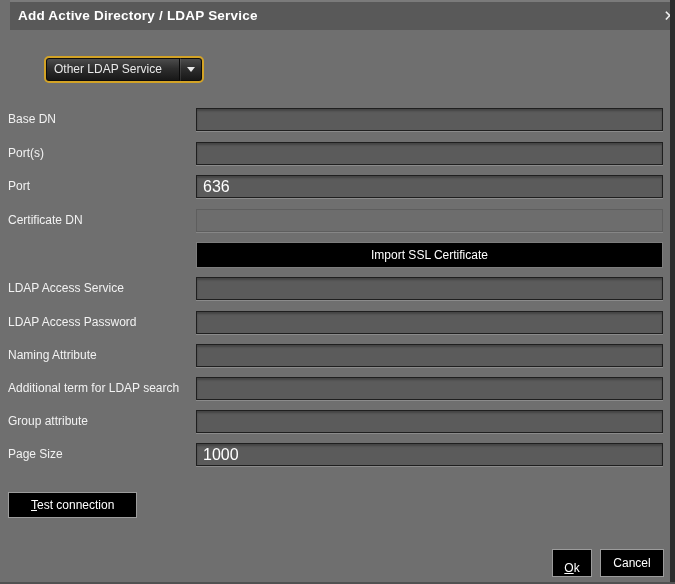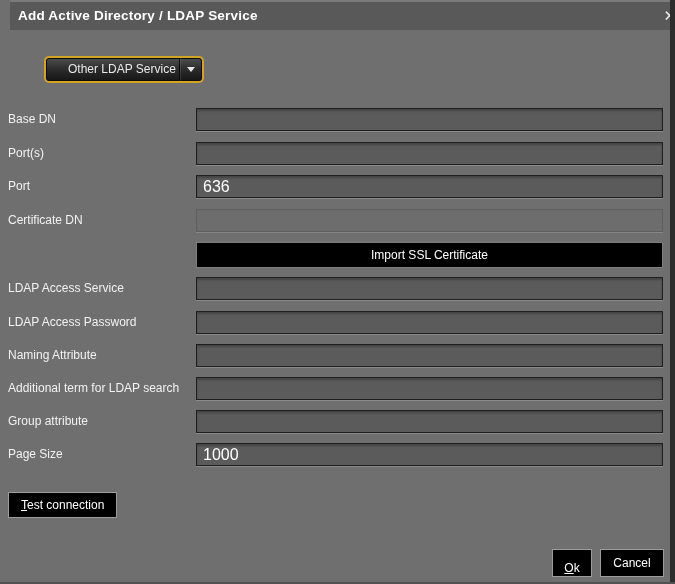--- a/index.html
+++ b/index.html
@@ -47,21 +47,21 @@
     position: absolute; left: 44px; top: 56px; width: 160px; height: 27px;
     box-sizing: border-box;
     border: 2px solid #d3a326;
     border-radius: 5px;
     background: linear-gradient(to bottom, #4f4f4f 0%, #2e2e2e 45%, #161616 100%);
     box-shadow: inset 0 0 0 1px #0c0c0c;
     display: flex; align-items: center;
     cursor: pointer;
   }
   .combo-text {
-    flex: 1; padding-left: 22px;
+    flex: 1; padding-left: 8px;
     color: #e8e8e8; font-size: 12px; line-height: 23px;
     white-space: nowrap; overflow: hidden;
   }
   .combo-arrow-box {
     width: 22px; height: 100%;
     border-left: 1px solid #0a0a0a;
     box-shadow: inset 1px 0 0 rgba(255,255,255,0.10);
     display: flex; align-items: center; justify-content: center;
   }
   .combo-arrow {
@@ -103,21 +103,21 @@
     cursor: pointer;
     display: flex; align-items: center; justify-content: center;
     white-space: nowrap;
   }
   .btn .mnemonic { text-decoration: underline; }
   .btn-import {
     position: absolute; left: 196px; top: 242px; width: 467px; height: 26px;
     border-color: #7d7d7d;
   }
   .btn-test {
-    position: absolute; left: 8px; top: 492px; height: 26px; padding: 0 12px;
+    position: absolute; left: 8px; top: 492px; height: 26px; padding: 0 22px;
   }
   .btn-ok {
     position: absolute; left: 552px; top: 549px; width: 40px; height: 28px; align-items: flex-end;
   }
   .btn-cancel {
     position: absolute; left: 600px; top: 549px; width: 64px; height: 28px;
   }
 </style>
 </head>
 <body>

